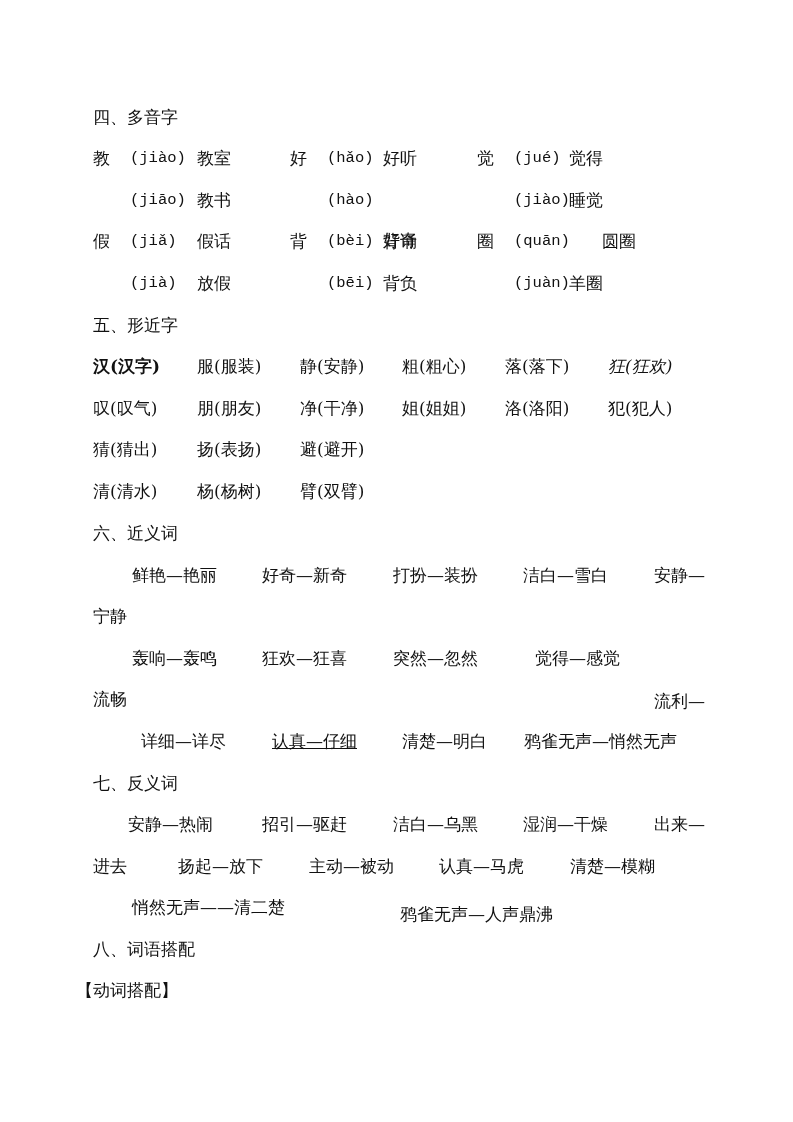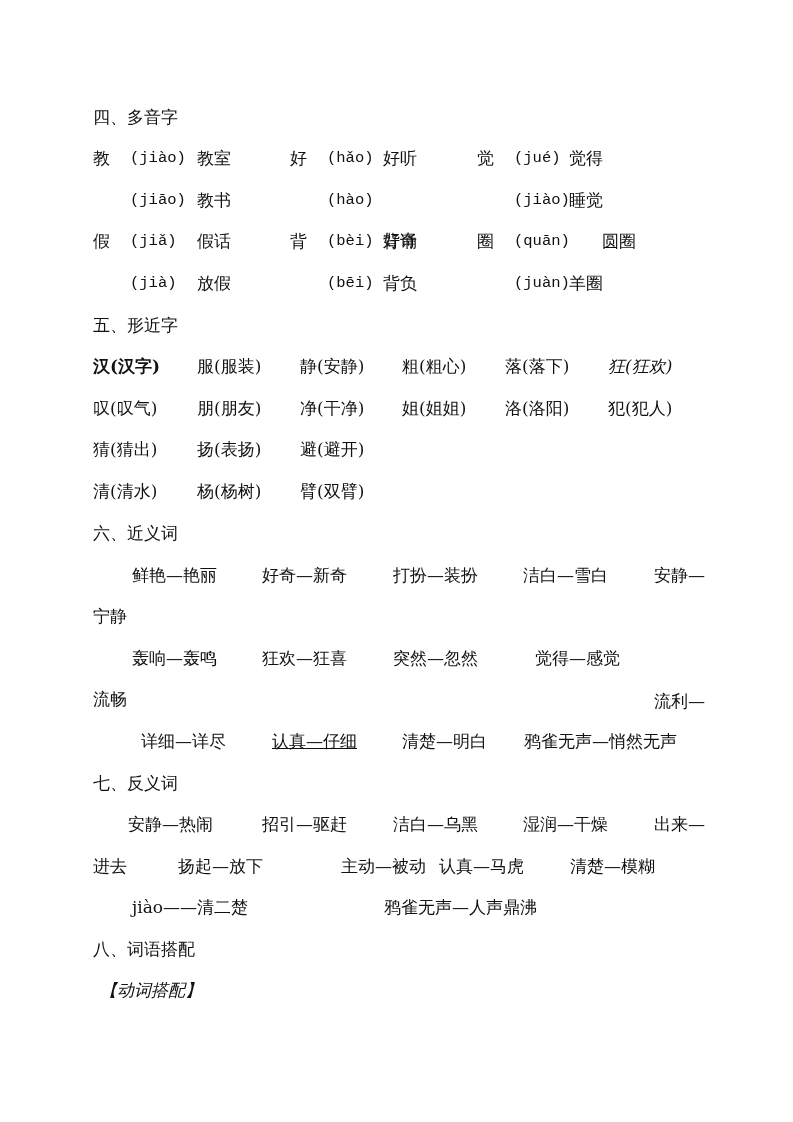--- a/index.html
+++ b/index.html
@@ -137,31 +137,31 @@
     <span class="t" style="left:128px;">安静—热闹</span>
     <span class="t" style="left:262px;">招引—驱赶</span>
     <span class="t" style="left:393px;">洁白—乌黑</span>
     <span class="t" style="left:523px;text-align:right;">湿润—干燥</span>
     <span class="t" style="left:654px;">出来—</span>
   </div>
 
   <div class="line" style="top:854px;">
     <span class="t" style="left:93px;">进去</span>
     <span class="t" style="left:178px;">扬起—放下</span>
-    <span class="t" style="left:309px;margin-left:32px;">主动—被动</span>
+    <span class="t" style="left:309px;">主动—被动</span>
     <span class="t" style="left:439px;">认真—马虎</span>
     <span class="t" style="left:570px;">清楚—模糊</span>
   </div>
 
   <div class="line" style="top:895px;">
-    <span class="t" style="left:132px;">jiào——清二楚</span>
-    <span class="t" style="left:384px;">鸦雀无声—人声鼎沸</span>
+    <span class="t" style="left:132px;">悄然无声——清二楚</span>
+    <span class="t" style="left:400px;margin-top:7px;">鸦雀无声—人声鼎沸</span>
   </div>
 
   <div class="line h" style="top:937px;">
     <span class="t" style="left:93px;">八、词语搭配</span>
   </div>
 
   <div class="line" style="top:978px;">
-    <span class="t" style="left:100px;font-style:italic;">【动词搭配】</span>
+    <span class="t" style="left:76px;">【动词搭配】</span>
   </div>
 
 </div>
 
 </body></html>

